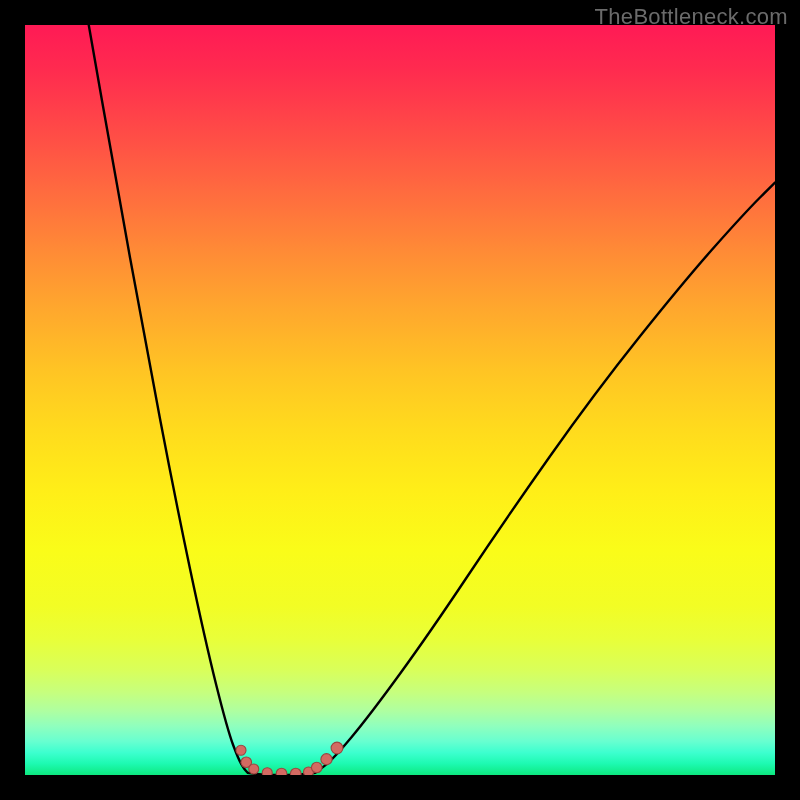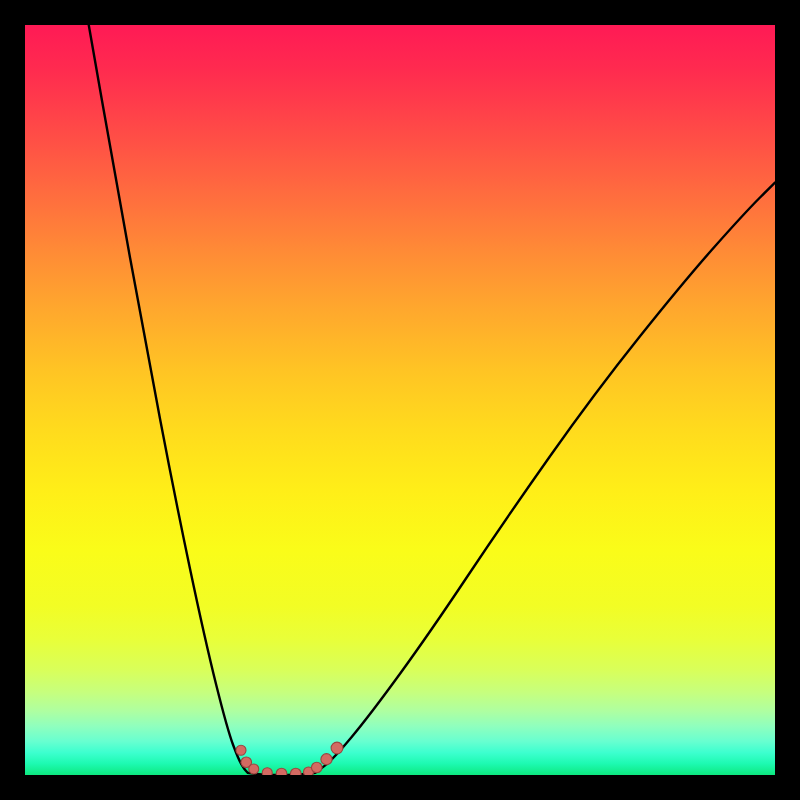--- a/index.html
+++ b/index.html
@@ -77,20 +77,21 @@
   .markers circle {
     fill: #d36a62;
     stroke: #9a4640;
     stroke-width: 1.1;
   }
 </style>
 </head>
 <body>
 
 <div class="frame">
+  <div class="watermark">TheBottleneck.com</div>
 
   <div class="plot">
     <div class="gradient"></div>
     <svg class="curve" viewBox="0 0 750 750" preserveAspectRatio="none">
       <path d="M 63.75 0.00 Q 63.75 0.00 76.88 75.00 Q 90.00 150.00 105.00 232.50 Q 120.00 315.00 135.00 393.75 Q 150.00 472.50 165.00 543.75 Q 180.00 615.00 191.25 660.00 Q 202.50 705.00 208.13 720.00 Q 213.75 735.00 216.75 739.88 Q 219.75 744.75 221.25 746.25 Q 222.75 747.75 222.75 747.75 Q 222.75 747.75 227.63 748.50 Q 232.50 749.25 240.00 749.63 Q 247.50 750.00 255.00 750.00 Q 262.50 750.00 270.00 749.63 Q 277.50 749.25 283.88 748.50 Q 290.25 747.75 290.25 747.75 Q 290.25 747.75 298.88 741.38 Q 307.50 735.00 326.25 712.50 Q 345.00 690.00 375.00 648.75 Q 405.00 607.50 442.50 551.25 Q 480.00 495.00 525.00 431.25 Q 570.00 367.50 615.00 311.25 Q 660.00 255.00 690.00 221.25 Q 720.00 187.50 735.00 172.50 T 750.00 157.50"></path>
       <g class="markers">
           <circle cx="216.00" cy="725.25" r="5.00"></circle>
           <circle cx="221.25" cy="737.25" r="5.30"></circle>
           <circle cx="228.75" cy="744.00" r="5.00"></circle>
           <circle cx="242.25" cy="747.75" r="5.00"></circle>

